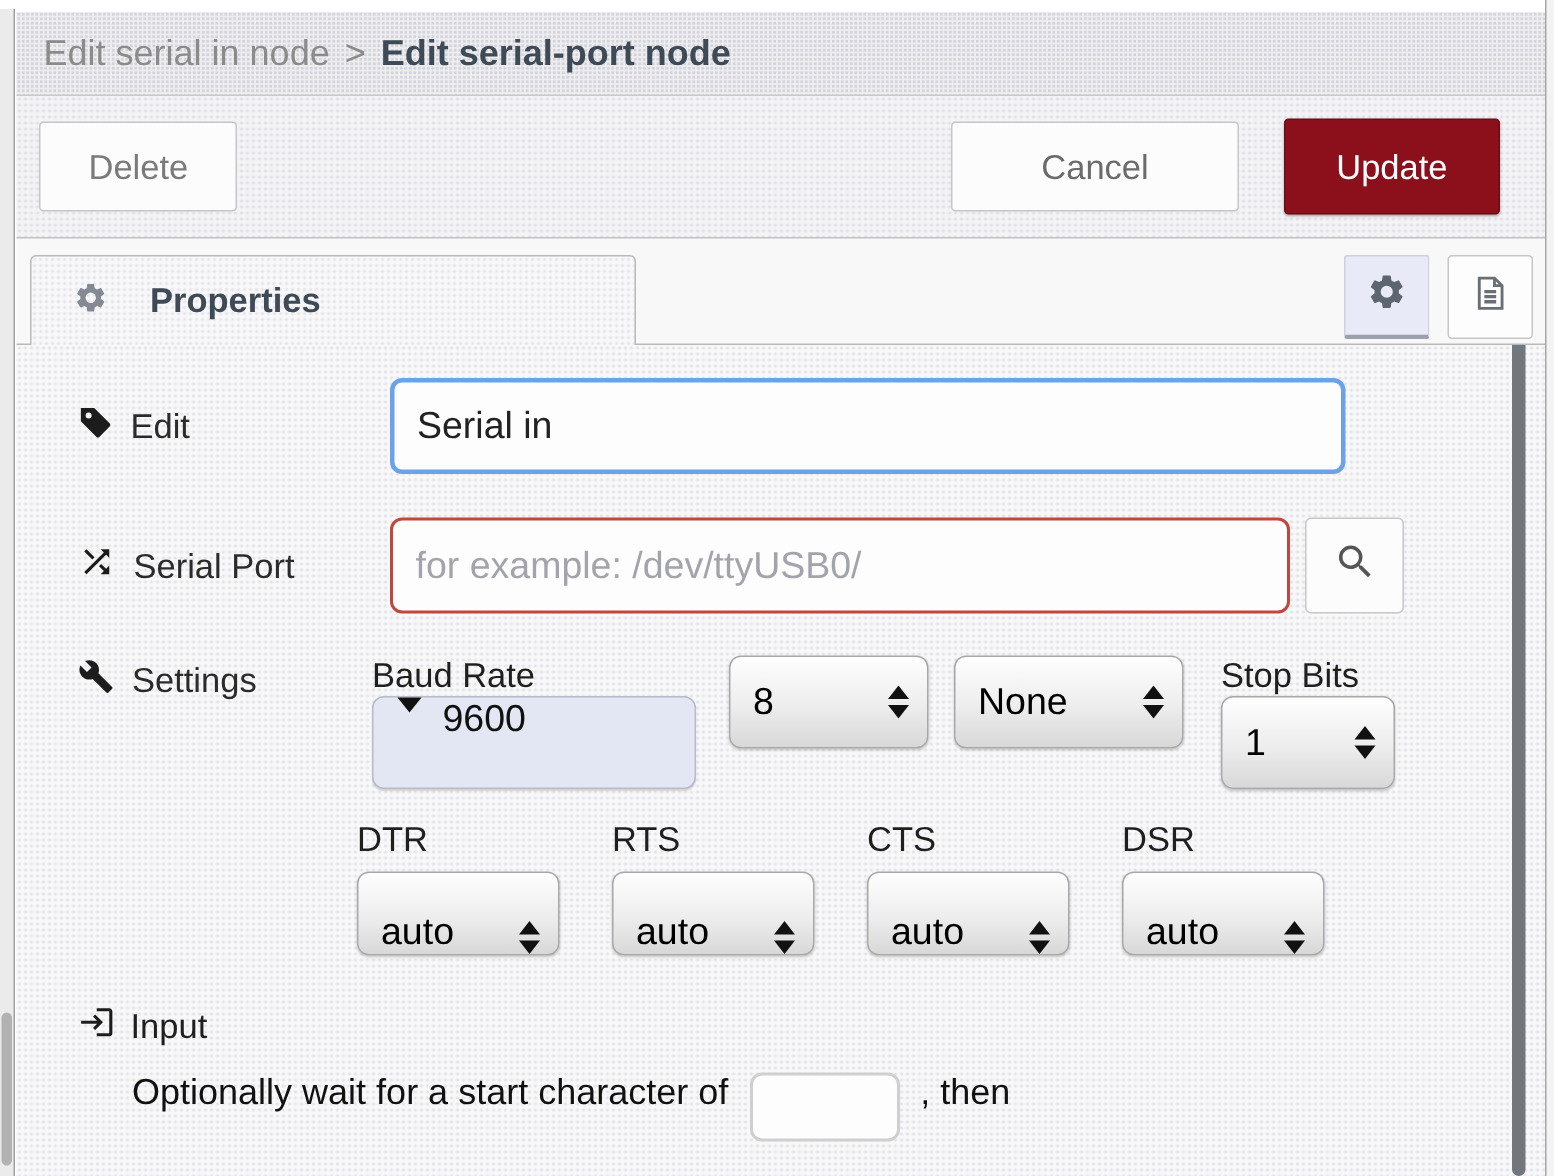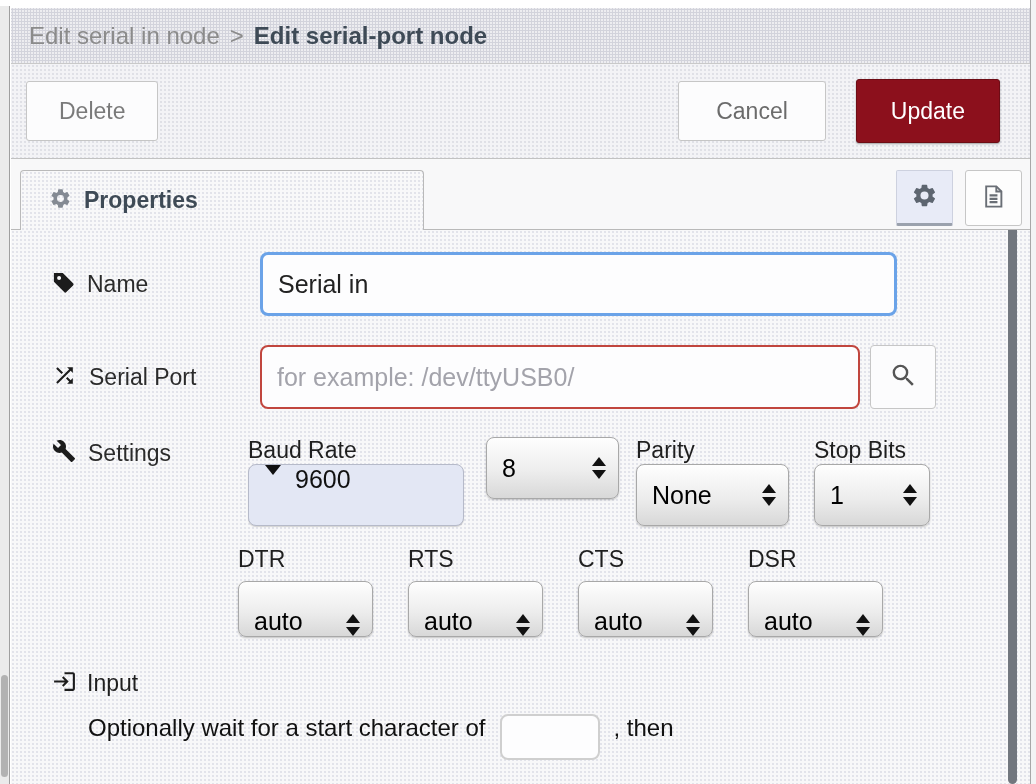--- a/index.html
+++ b/index.html
@@ -53,34 +53,34 @@
     background-color:#f3f3f6;
     background-image:radial-gradient(circle, rgba(165,168,185,0.25) 1px, rgba(0,0,0,0) 1.1px);
     background-size:4px 4px;
   }
   .btn {
     font-family:inherit; font-size:23px; height:60px; padding:0 32px;
     border-radius:3px; cursor:pointer;
     background:#fcfcfd; border:1px solid #c6c6c6; color:#777;
   }
   .btn-delete { color:#7a7a7a; }
-  .btn-cancel { color:#6b6b6b; padding:0 37px; }
+  .btn-cancel { color:#6b6b6b; padding:0 59px; }
   .btn-update {
     background:#8c101c; color:#ffffff; border:1px solid #6d0c15;
     height:64px; padding:0 34px; margin-left:30px;
     box-shadow:0 1px 2px rgba(0,0,0,0.35);
   }
   .toolbar .spacer { flex:1; }
 
   
   .tab-row { height:71px; flex:none; position:relative; border-bottom:1px solid #b9b9b9; }
   .tab-properties {
     position:absolute; left:9px; bottom:-1px; width:404px; height:60px;
     border:1px solid #b9b9b9; border-bottom:none; border-radius:4px 4px 0 0;
-    display:flex; align-items:center; padding-left:28px; gap:12px;
+    display:flex; align-items:center; padding-left:28px; gap:28px;
     background-color:#f8f8f9;
     background-image:radial-gradient(circle, rgba(170,175,195,0.28) 1px, rgba(0,0,0,0) 1.1px);
     background-size:4px 4px;
     cursor:pointer;
   }
   .tab-properties .tab-label { font-size:23px; font-weight:bold; color:#3e4a56; }
   .tab-gear { color:#848a93; }
   .tab-buttons { position:absolute; right:8px; top:11px; display:flex; gap:12px; }
   .icon-btn {
     width:57px; height:56px; display:flex; align-items:center; justify-content:center;
@@ -223,21 +223,21 @@
   <div class="content dotbg">
     <div class="tray-scroll-thumb"></div>
 
     <div class="form-row row-name">
       <div class="field-label">
         <span>
           <svg width="23" height="23" viewBox="0 0 24 24" fill="currentColor" fill-rule="evenodd">
               <path d="M2 2h9.3L22 12.7a1.6 1.6 0 0 1 0 2.3l-7 7a1.6 1.6 0 0 1-2.3 0L2 11.3V2zm5.4 3.2a2.1 2.1 0 1 0 0 4.2 2.1 2.1 0 0 0 0-4.2z"></path>
             </svg>
         </span>
-        <span class="lbl">Name</span>
+        <span class="lbl">Edit</span>
       </div>
       <input class="text-input name-input" type="text" value="Serial in" style="">
     </div>
 
     <div class="form-row row-serial">
       <div class="field-label">
         <span>
           <svg width="25" height="25" viewBox="0 0 24 24" fill="currentColor">
               <path d="M10.59 9.17 5.41 4 4 5.41l5.17 5.17 1.42-1.41zM14.5 4l2.04 2.04L4 18.59 5.41 20 17.96 7.46 20 9.5V4h-5.5zm.33 9.41-1.41 1.41 3.13 3.13L14.5 20H20v-5.5l-2.04 2.04-3.13-3.13z"></path>
             </svg>
@@ -274,21 +274,20 @@
         <div class="scol col-databits">
           <div class="mac-select">
             <span class="val">8</span>
             <span class="spin">
                 <span class="up"></span>
                 <span class="dn"></span>
               </span>
           </div>
         </div>
         <div class="scol col-parity">
-          <span class="scol-label">Parity</span>
           <div class="mac-select">
             <span class="val">None</span>
             <span class="spin">
                 <span class="up"></span>
                 <span class="dn"></span>
               </span>
           </div>
         </div>
         <div class="scol col-stopbits">
           <span class="scol-label">Stop Bits</span>

